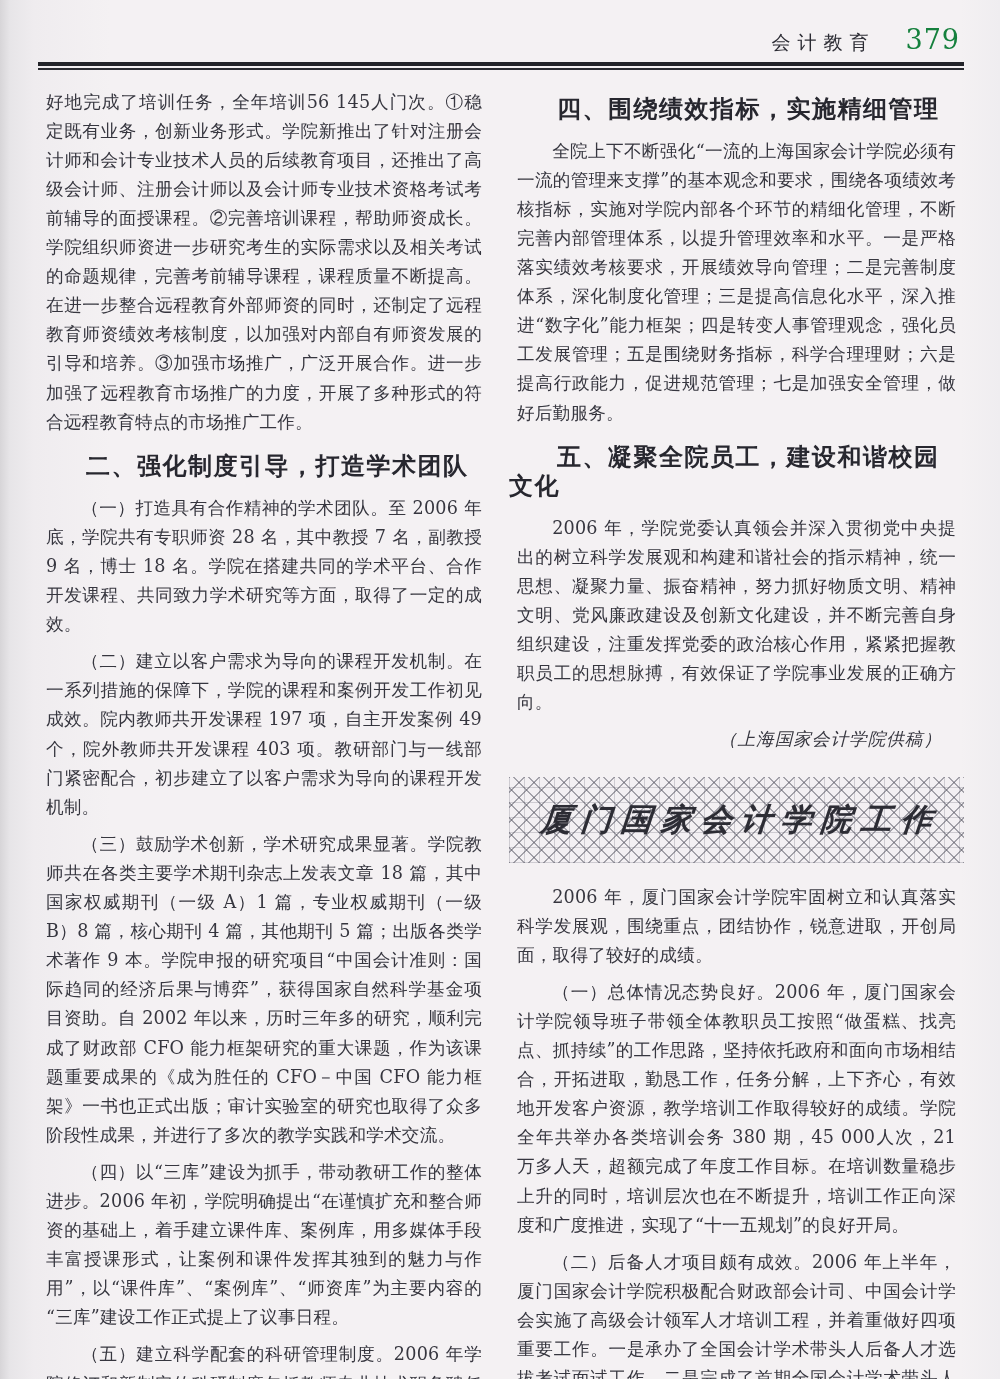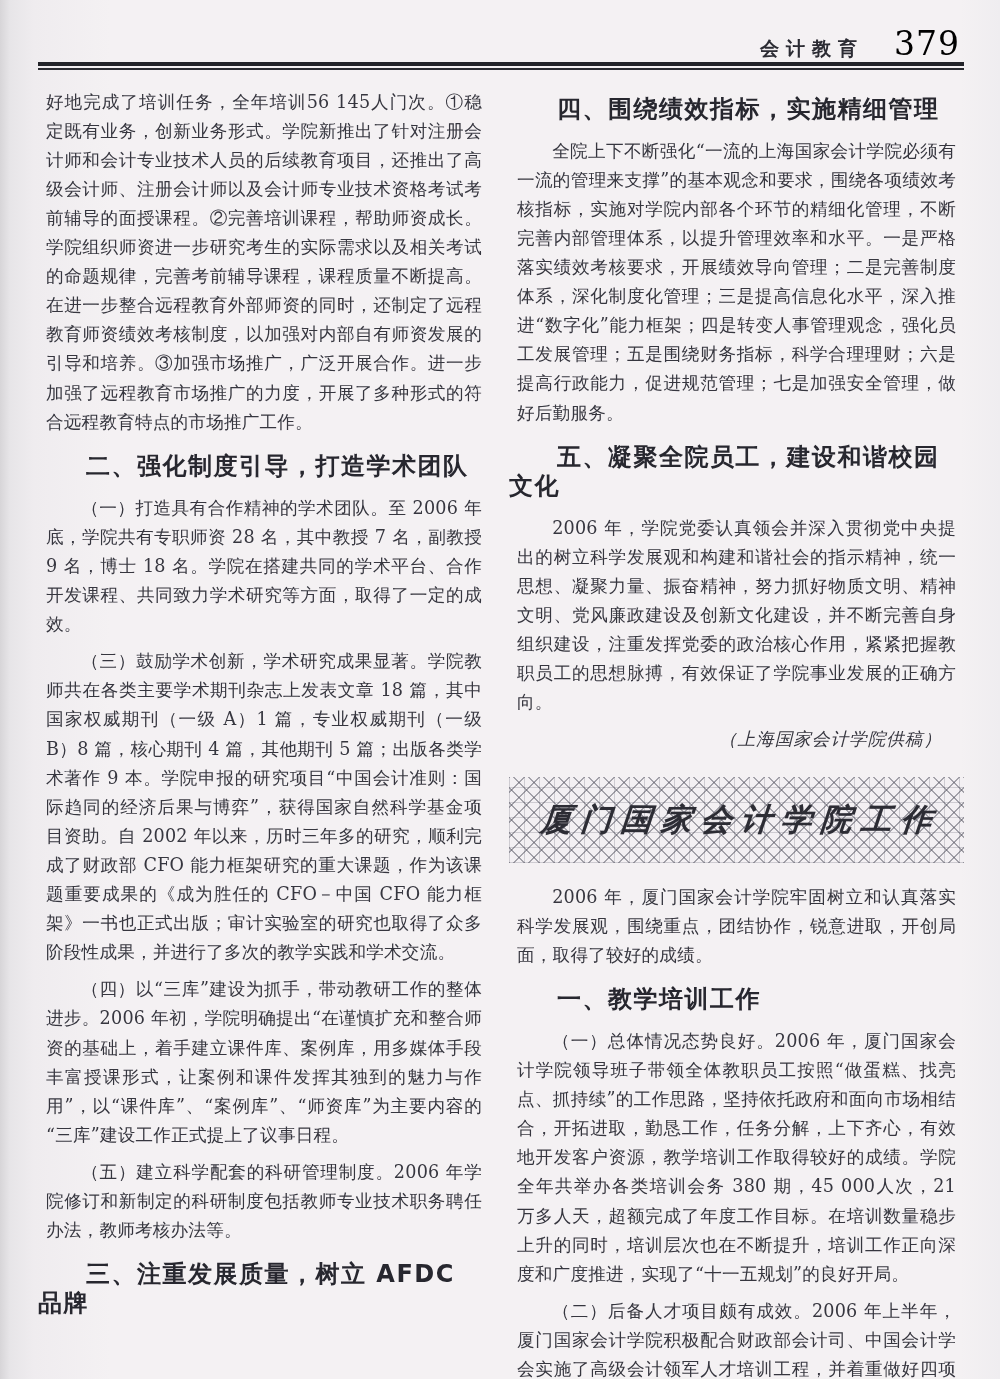--- a/index.html
+++ b/index.html
@@ -18,24 +18,24 @@
     padding:24px 36px 0 38px;
     color:#37373f;
   }
   
   .running-head{
     display:flex;justify-content:flex-end;align-items:baseline;
     gap:30px;padding-right:4px;height:34px;
   }
   .running-head .sec{
     font-family:"DejaVu Sans","Liberation Sans",sans-serif;
-    font-weight:bold;font-size:19px;letter-spacing:7px;color:#2b2b33;
+    font-weight:normal;font-size:19px;letter-spacing:7px;color:#2b2b33;
   }
   .running-head .pno{
-    font-size:33px;color:#000000;letter-spacing:1px;
+    font-size:27px;color:#15803d;letter-spacing:1px;
   }
   .rule-thick{height:3.5px;background:#23242a;margin-top:4px;}
   .rule-thin{height:1.6px;background:#2a2b31;margin-top:2.5px;}
   
   .columns{display:flex;gap:19px;margin-top:10px;}
   .col{
     width:455px;
     font-size:17.6px;line-height:29.1px;
     text-align:justify;color:#36363f;
     letter-spacing:0.2px;
@@ -85,36 +85,36 @@
   </header>
   <div class="rule-thick"></div>
   <div class="rule-thin"></div>
 
   <div class="columns">
 
     <section class="col">
       <p class="cont">好地完成了培训任务，全年培训56 145人门次。①稳定既有业务，创新业务形式。学院新推出了针对注册会计师和会计专业技术人员的后续教育项目，还推出了高级会计师、注册会计师以及会计师专业技术资格考试考前辅导的面授课程。②完善培训课程，帮助师资成长。学院组织师资进一步研究考生的实际需求以及相关考试的命题规律，完善考前辅导课程，课程质量不断提高。在进一步整合远程教育外部师资的同时，还制定了远程教育师资绩效考核制度，以加强对内部自有师资发展的引导和培养。③加强市场推广，广泛开展合作。进一步加强了远程教育市场推广的力度，开展了多种形式的符合远程教育特点的市场推广工作。</p>
       <h2>二、强化制度引导，打造学术团队</h2>
       <p>（一）打造具有合作精神的学术团队。至 2006 年底，学院共有专职师资 28 名，其中教授 7 名，副教授 9 名，博士 18 名。学院在搭建共同的学术平台、合作开发课程、共同致力学术研究等方面，取得了一定的成效。</p>
+      <p>（二）建立以客户需求为导向的课程开发机制。在一系列措施的保障下，学院的课程和案例开发工作初见成效。院内教师共开发课程 197 项，自主开发案例 49 个，院外教师共开发课程 403 项。教研部门与一线部门紧密配合，初步建立了以客户需求为导向的课程开发机制。</p>
       <p>（三）鼓励学术创新，学术研究成果显著。学院教师共在各类主要学术期刊杂志上发表文章 18 篇，其中国家权威期刊（一级 A）1 篇，专业权威期刊（一级 B）8 篇，核心期刊 4 篇，其他期刊 5 篇；出版各类学术著作 9 本。学院申报的研究项目“中国会计准则：国际趋同的经济后果与博弈”，获得国家自然科学基金项目资助。自 2002 年以来，历时三年多的研究，顺利完成了财政部 CFO 能力框架研究的重大课题，作为该课题重要成果的《成为胜任的 CFO－中国 CFO 能力框架》一书也正式出版；审计实验室的研究也取得了众多阶段性成果，并进行了多次的教学实践和学术交流。</p>
       <p>（四）以“三库”建设为抓手，带动教研工作的整体进步。2006 年初，学院明确提出“在谨慎扩充和整合师资的基础上，着手建立课件库、案例库，用多媒体手段丰富授课形式，让案例和课件发挥其独到的魅力与作用”，以“课件库”、“案例库”、“师资库”为主要内容的“三库”建设工作正式提上了议事日程。</p>
       <p>（五）建立科学配套的科研管理制度。2006 年学院修订和新制定的科研制度包括教师专业技术职务聘任办法，教师考核办法等。</p>
       <h2>三、注重发展质量，树立 AFDC 品牌</h2>
 
     </section>
 
     <section class="col">
       <h2>四、围绕绩效指标，实施精细管理</h2>
       <p>全院上下不断强化“一流的上海国家会计学院必须有一流的管理来支撑”的基本观念和要求，围绕各项绩效考核指标，实施对学院内部各个环节的精细化管理，不断完善内部管理体系，以提升管理效率和水平。一是严格落实绩效考核要求，开展绩效导向管理；二是完善制度体系，深化制度化管理；三是提高信息化水平，深入推进“数字化”能力框架；四是转变人事管理观念，强化员工发展管理；五是围绕财务指标，科学合理理财；六是提高行政能力，促进规范管理；七是加强安全管理，做好后勤服务。</p>
       <h2>五、凝聚全院员工，建设和谐校园文化</h2>
       <p>2006 年，学院党委认真领会并深入贯彻党中央提出的树立科学发展观和构建和谐社会的指示精神，统一思想、凝聚力量、振奋精神，努力抓好物质文明、精神文明、党风廉政建设及创新文化建设，并不断完善自身组织建设，注重发挥党委的政治核心作用，紧紧把握教职员工的思想脉搏，有效保证了学院事业发展的正确方向。</p>
       <span class="attribution">（上海国家会计学院供稿）</span>
       <div class="banner">
         <span class="banner-title">厦门国家会计学院工作</span>
       </div>
       <p>2006 年，厦门国家会计学院牢固树立和认真落实科学发展观，围绕重点，团结协作，锐意进取，开创局面，取得了较好的成绩。</p>
-      <h2>一、教学培训工作</h2>
       <p>（一）总体情况态势良好。2006 年，厦门国家会计学院领导班子带领全体教职员工按照“做蛋糕、找亮点、抓持续”的工作思路，坚持依托政府和面向市场相结合，开拓进取，勤恳工作，任务分解，上下齐心，有效地开发客户资源，教学培训工作取得较好的成绩。学院全年共举办各类培训会务 380 期，45 000人次，21 万多人天，超额完成了年度工作目标。在培训数量稳步上升的同时，培训层次也在不断提升，培训工作正向深度和广度推进，实现了“十一五规划”的良好开局。</p>
       <p>（二）后备人才项目颇有成效。2006 年上半年，厦门国家会计学院积极配合财政部会计司、中国会计学会实施了高级会计领军人才培训工程，并着重做好四项重要工作。一是承办了全国会计学术带头人后备人才选拔考试面试工作。二是完成了首期全国会计学术带头人后备人才培训项目，共有 32 名学员参加了为期两周的第一次集中培训。三是及时组织技术人员在短时间内开发了会计学术带头人后备人才培训项目网站，全面系统地报道该项目的进展情况。四是积极组织</p>
     </section>
 
   </div>
 </div>
 
 </body></html>

